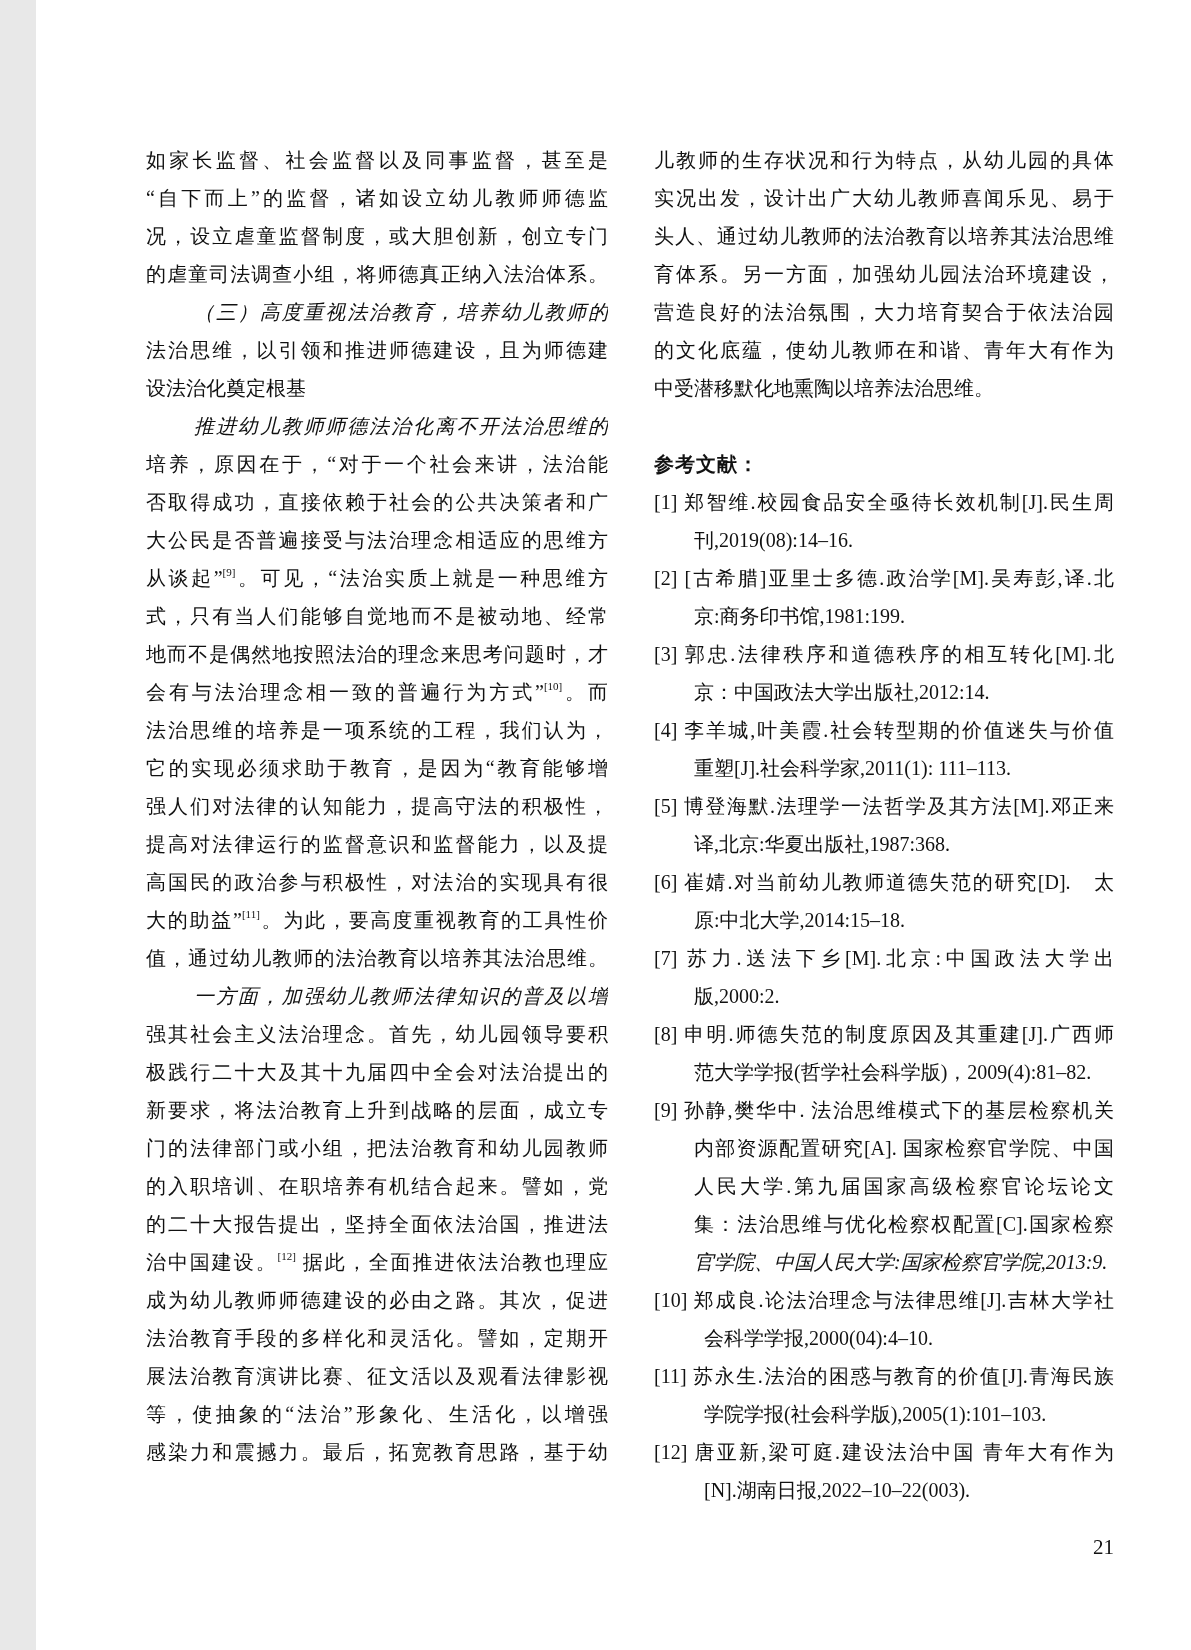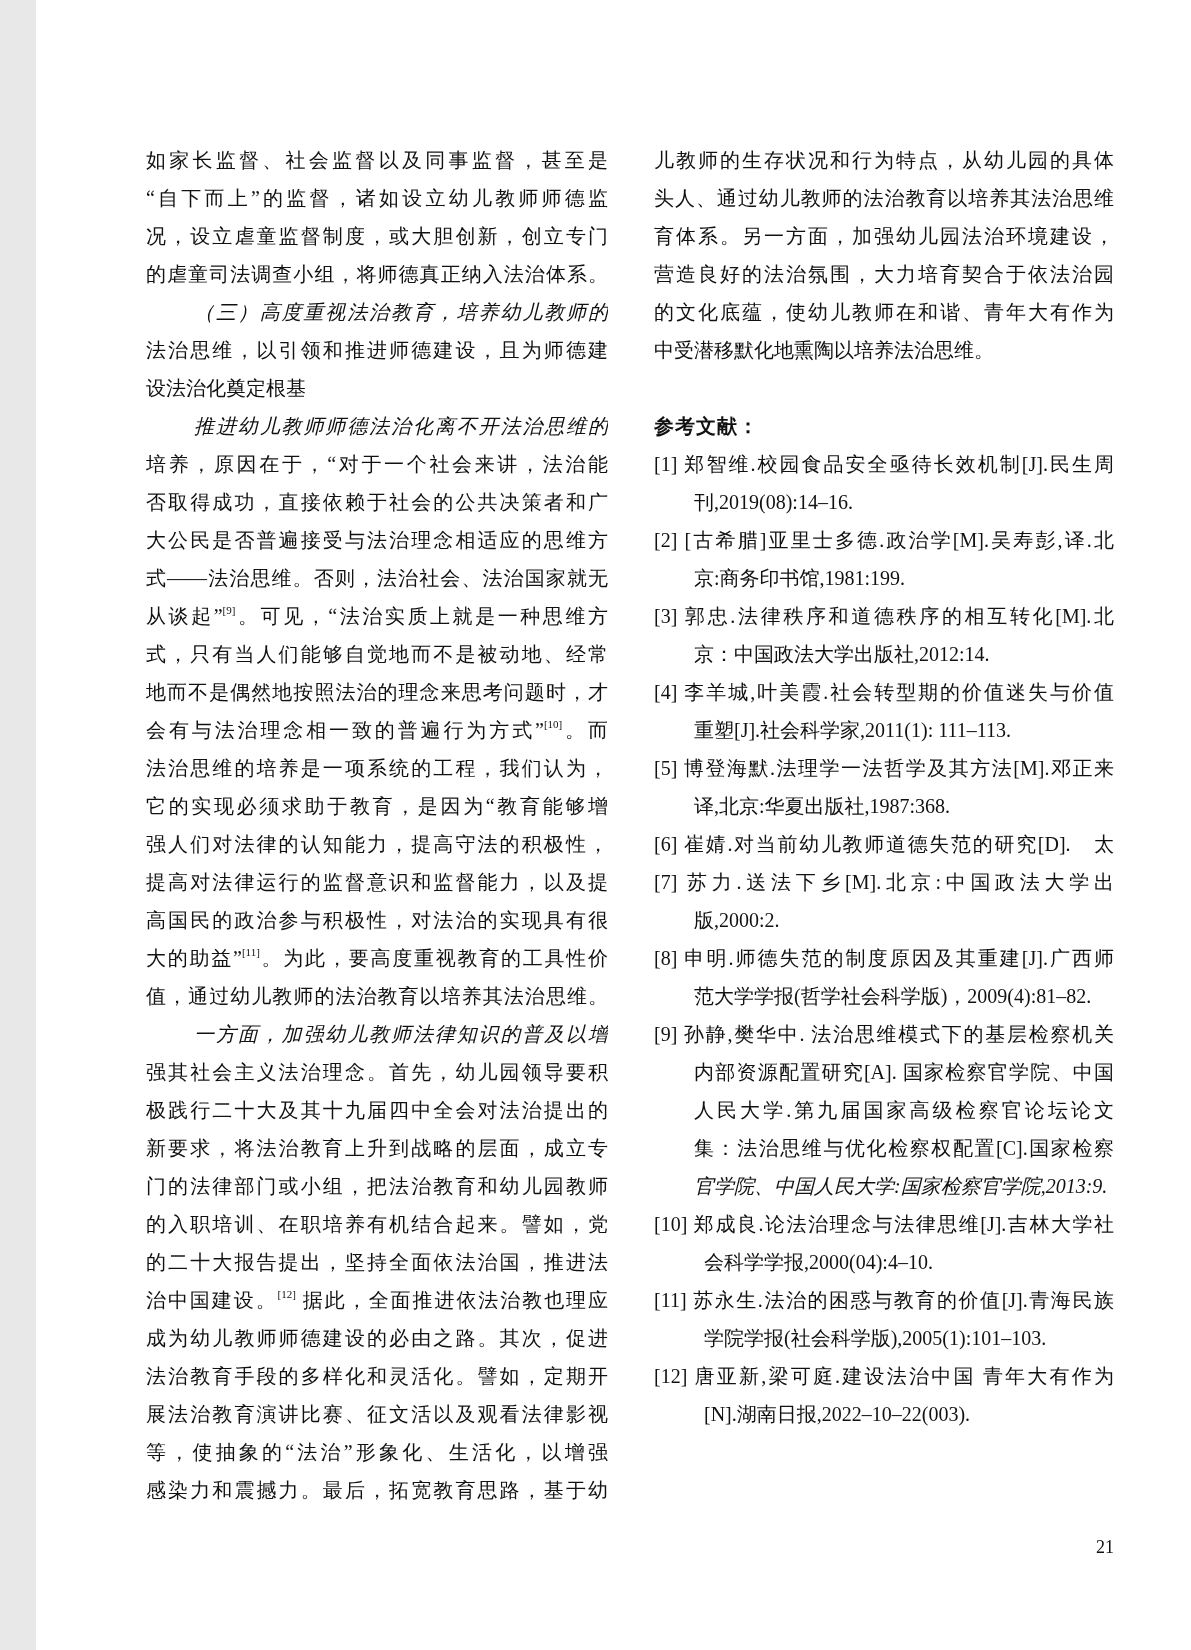--- a/index.html
+++ b/index.html
@@ -38,41 +38,40 @@
     vertical-align: 9px;
     line-height: 0;
   }
   .page-number {
     position: absolute;
     top: 1528px;
     left: 618px;
     width: 460px;
     height: 38px;
     line-height: 38px;
-    font-size: 18px;
+    font-size: 21px;
     text-align: right;
   }
 </style>
 </head>
 <body>
 
 <div class="page">
   <div class="col col-left" id="left-col">
       <div class="line">如家长监督、社会监督以及同事监督，甚至是</div>
       <div class="line">“自下而上”的监督，诸如设立幼儿教师师德监</div>
       <div class="line">况，设立虐童监督制度，或大胆创新，创立专门</div>
       <div class="line">的虐童司法调查小组，将师德真正纳入法治体系。</div>
       <div class="line indent2">（三）高度重视法治教育，培养幼儿教师的</div>
       <div class="line">法治思维，以引领和推进师德建设，且为师德建</div>
       <div class="line nofill">设法治化奠定根基</div>
       <div class="line indent2">推进幼儿教师师德法治化离不开法治思维的</div>
       <div class="line">培养，原因在于，“对于一个社会来讲，法治能</div>
       <div class="line">否取得成功，直接依赖于社会的公共决策者和广</div>
       <div class="line">大公民是否普遍接受与法治理念相适应的思维方</div>
-      <div class="line">式——法治思维。否则，法治社会、法治国家就无</div>
       <div class="line">从谈起”<sup class="cite">[9]</sup>。可见，“法治实质上就是一种思维方</div>
       <div class="line">式，只有当人们能够自觉地而不是被动地、经常</div>
       <div class="line">地而不是偶然地按照法治的理念来思考问题时，才</div>
       <div class="line">会有与法治理念相一致的普遍行为方式”<sup class="cite">[10]</sup>。而</div>
       <div class="line">法治思维的培养是一项系统的工程，我们认为，</div>
       <div class="line">它的实现必须求助于教育，是因为“教育能够增</div>
       <div class="line">强人们对法律的认知能力，提高守法的积极性，</div>
       <div class="line">提高对法律运行的监督意识和监督能力，以及提</div>
       <div class="line">高国民的政治参与积极性，对法治的实现具有很</div>
       <div class="line">大的助益”<sup class="cite">[11]</sup>。为此，要高度重视教育的工具性价</div>
@@ -87,40 +86,42 @@
       <div class="line">治中国建设。<sup class="cite">[12]</sup> 据此，全面推进依法治教也理应</div>
       <div class="line">成为幼儿教师师德建设的必由之路。其次，促进</div>
       <div class="line">法治教育手段的多样化和灵活化。譬如，定期开</div>
       <div class="line">展法治教育演讲比赛、征文活以及观看法律影视</div>
       <div class="line">等，使抽象的“法治”形象化、生活化，以增强</div>
       <div class="line">感染力和震撼力。最后，拓宽教育思路，基于幼</div>
     </div>
   <div class="col col-right">
     <div id="right-body">
         <div class="line">儿教师的生存状况和行为特点，从幼儿园的具体</div>
+        <div class="line">实况出发，设计出广大幼儿教师喜闻乐见、易于</div>
         <div class="line">头人、通过幼儿教师的法治教育以培养其法治思维</div>
         <div class="line">育体系。另一方面，加强幼儿园法治环境建设，</div>
         <div class="line">营造良好的法治氛围，大力培育契合于依法治园</div>
         <div class="line">的文化底蕴，使幼儿教师在和谐、青年大有作为</div>
         <div class="line nofill">中受潜移默化地熏陶以培养法治思维。</div>
       </div>
     <div class="line blank"></div>
     <div class="line nofill refs-heading">参考文献：</div>
     <div id="refs">
         <div class="line">[1] 郑智维.校园食品安全亟待长效机制[J].民生周</div>
         <div class="line nofill" style="padding-left: 40px;">刊,2019(08):14–16.</div>
         <div class="line">[2] [古希腊]亚里士多德.政治学[M].吴寿彭,译.北</div>
         <div class="line nofill" style="padding-left: 40px;">京:商务印书馆,1981:199.</div>
         <div class="line">[3] 郭忠.法律秩序和道德秩序的相互转化[M].北</div>
         <div class="line nofill" style="padding-left: 40px;">京：中国政法大学出版社,2012:14.</div>
         <div class="line">[4] 李羊城,叶美霞.社会转型期的价值迷失与价值</div>
         <div class="line nofill" style="padding-left: 40px;">重塑[J].社会科学家,2011(1): 111–113.</div>
         <div class="line">[5] 博登海默.法理学一法哲学及其方法[M].邓正来</div>
         <div class="line nofill" style="padding-left: 40px;">译,北京:华夏出版社,1987:368.</div>
         <div class="line">[6] 崔婧.对当前幼儿教师道德失范的研究[D].　太</div>
+        <div class="line nofill" style="padding-left: 40px;">原:中北大学,2014:15–18.</div>
         <div class="line">[7] 苏力.送法下乡[M].北京:中国政法大学出</div>
         <div class="line nofill" style="padding-left: 40px;">版,2000:2.</div>
         <div class="line">[8] 申明.师德失范的制度原因及其重建[J].广西师</div>
         <div class="line nofill" style="padding-left: 40px;">范大学学报(哲学社会科学版)，2009(4):81–82.</div>
         <div class="line">[9] 孙静,樊华中. 法治思维模式下的基层检察机关</div>
         <div class="line" style="padding-left: 40px;">内部资源配置研究[A]. 国家检察官学院、中国</div>
         <div class="line" style="padding-left: 40px;">人民大学.第九届国家高级检察官论坛论文</div>
         <div class="line" style="padding-left: 40px;">集：法治思维与优化检察权配置[C].国家检察</div>
         <div class="line nofill" style="padding-left: 40px; font-style: italic;">官学院、中国人民大学:国家检察官学院,2013:9.</div>
         <div class="line">[10] 郑成良.论法治理念与法律思维[J].吉林大学社</div>

